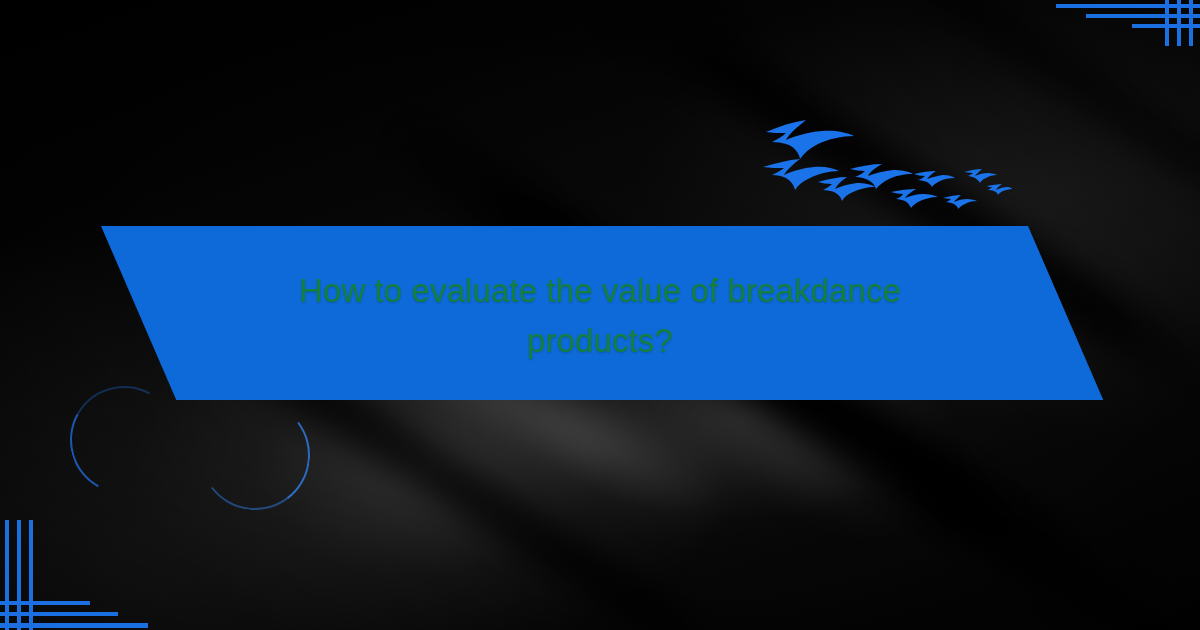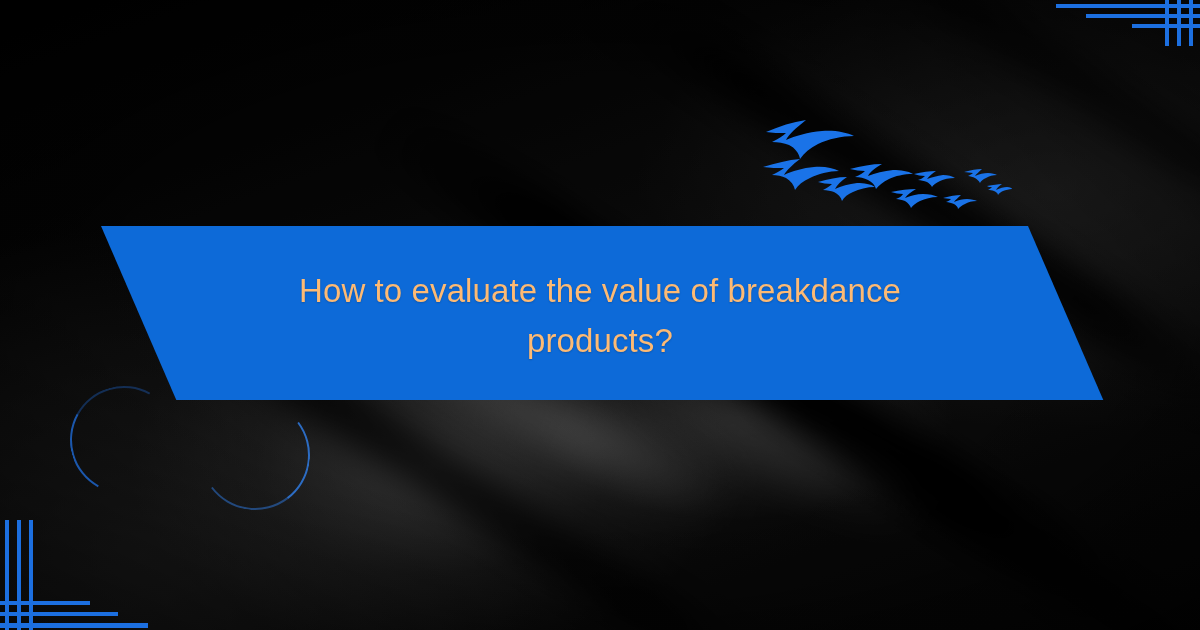--- a/index.html
+++ b/index.html
@@ -123,21 +123,21 @@
     position: absolute;
     left: 250px;
     top: 0;
     width: 700px;
     height: 174px;
     display: flex;
     flex-direction: column;
     align-items: center;
     justify-content: center;
     text-align: center;
-    color: #fdba74;
+    color: #15803d;
     font-size: 33px;
     line-height: 50px;
     font-weight: 400;
     letter-spacing: 0.1px;
     text-shadow: 0 1px 2px rgba(0,0,0,0.18);
     padding-top: 6px;
   }
   .banner-text .headline {
     display: block;
     max-width: 690px;

